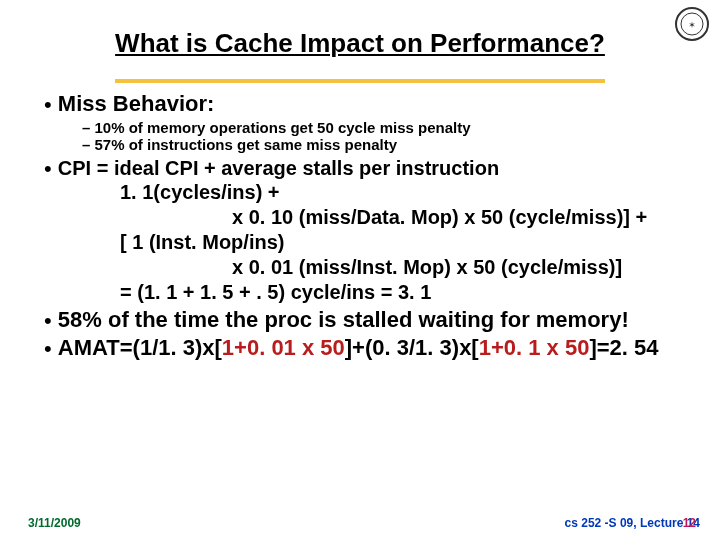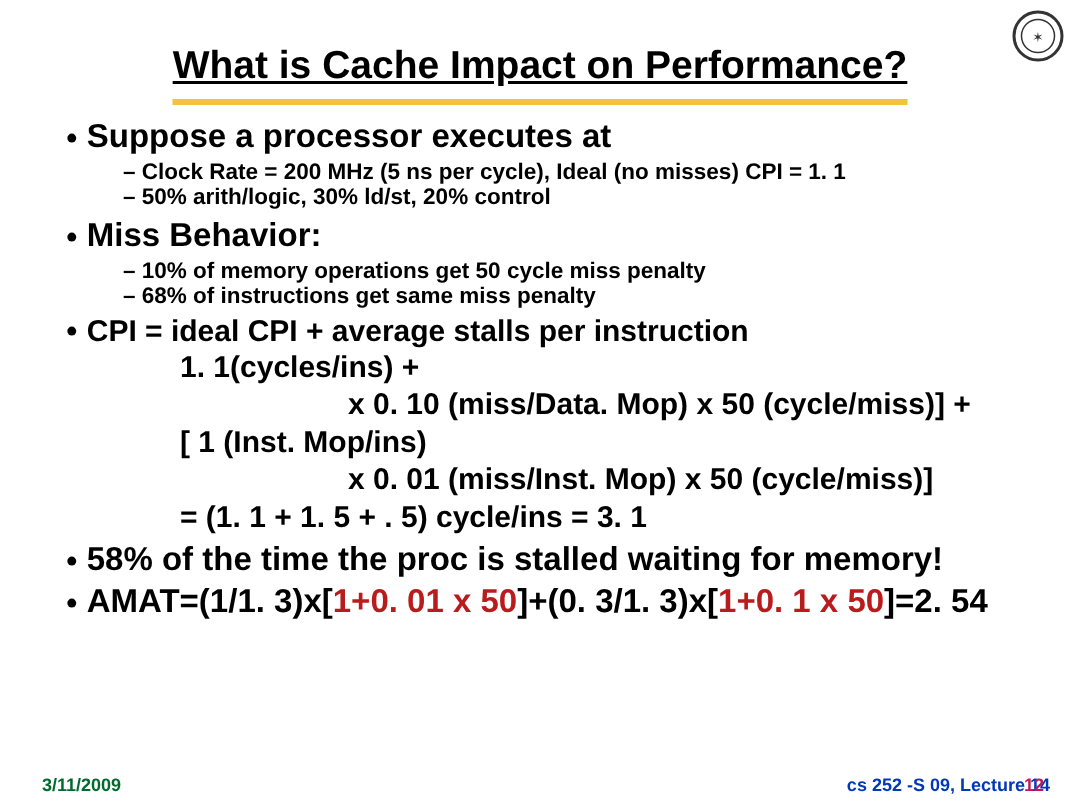--- a/index.html
+++ b/index.html
@@ -28,21 +28,21 @@
   .title-wrap {
     text-align: center;
     margin-bottom: 8px;
   }
   .title {
     display: inline-block;
     font-size: 26px;
     font-weight: bold;
     text-decoration: underline;
     border-bottom: 4px solid #f5c23e;
-    padding-bottom: 7px;
+    padding-bottom: 20px;
   }
   ul.top {
     margin: 0;
     padding-left: 16px;
     list-style: none;
   }
   ul.top > li {
     margin: 2px 0 0 0;
   }
   ul.top > li::before {
@@ -110,31 +110,24 @@
       <text x="18" y="22" text-anchor="middle" font-size="9" fill="#333">✶</text>
     </svg>
   </div>
 
   <div class="title-wrap">
     <span class="title">What is Cache Impact on Performance?</span>
   </div>
 
   <ul class="top">
     <li>
-      <span class="b1">Suppose a processor executes at</span>
-      <div class="sub">
-        <div>Clock Rate = 200 MHz (5 ns per cycle), Ideal (no misses) CPI = 1. 1</div>
-        <div>50% arith/logic, 30% ld/st, 20% control</div>
-      </div>
-    </li>
-    <li>
       <span class="b1">Miss Behavior:</span>
       <div class="sub">
         <div>10% of memory operations get 50 cycle miss penalty</div>
-        <div>68% of instructions get same miss penalty</div>
+        <div>57% of instructions get same miss penalty</div>
       </div>
     </li>
     <li>
       <span class="cpi-head">CPI   = ideal CPI + average stalls per instruction</span>
       <div class="eqblock">
         <div>1. 1(cycles/ins)  +</div>
         <div class="eqline-right">x 0. 10 (miss/Data. Mop) x 50 (cycle/miss)] +</div>
         <div>[ 1 (Inst. Mop/ins)</div>
         <div class="eqline-right">x 0. 01 (miss/Inst. Mop) x 50 (cycle/miss)]</div>
         <div>= (1. 1 +  1. 5 + . 5) cycle/ins = 3. 1</div>

